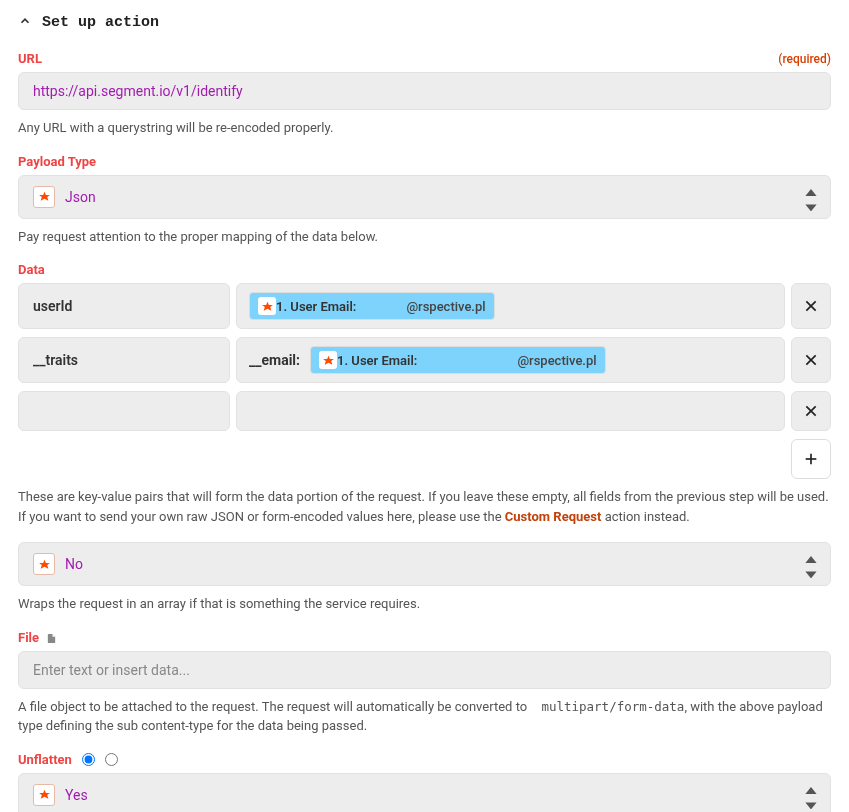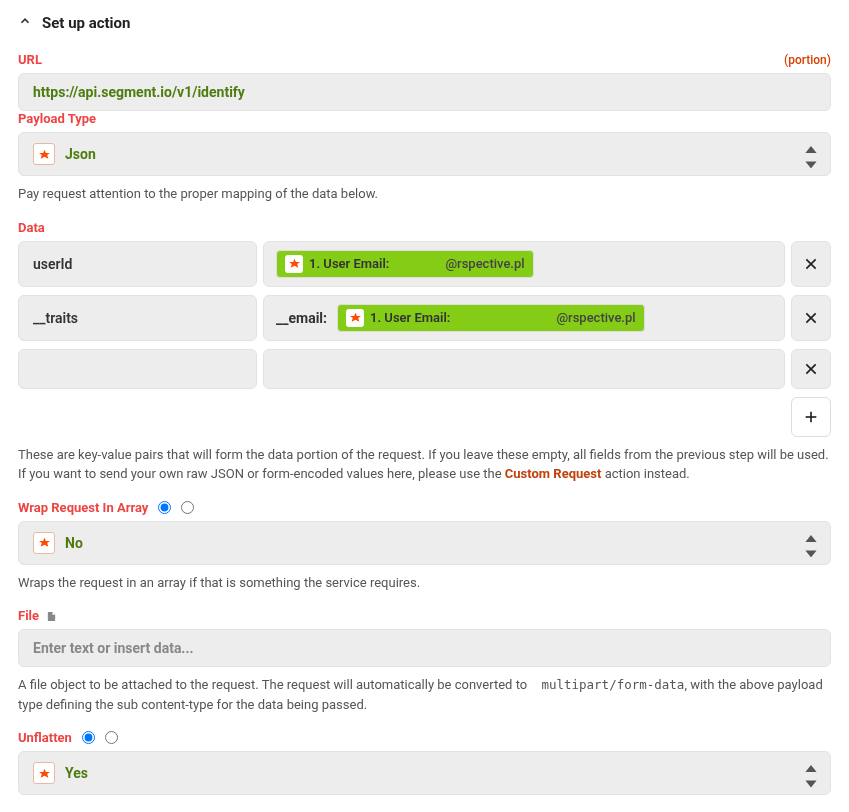--- a/index.html
+++ b/index.html
@@ -8,20 +8,21 @@
     background: #fff;
     color: #333;
     font-size: 14px;
     padding: 14px 18px;
     width: 849px;
   }
   .section-header {
     display: flex;
     gap: 10px;
     margin-bottom: 20px;
+    font-family: Liberation Mono, monospace;
   }
   .section-header h2 {
     font-size: 15px;
     font-weight: 700;
     color: #222;
   }
   .chevron {
     width: 14px; height: 14px;
     display: inline-block;
   }
@@ -43,28 +44,28 @@
     color: #d93f00;
     font-weight: 500;
   }
   .text-input, .select-box {
     width: 100%;
     background: #ededed;
     border: 1px solid #e2e2e2;
     border-radius: 6px;
     padding: 10px 14px;
     font-size: 14px;
-    font-weight: 700;
-    color: #4d7c0f;
+    font-weight: 400;
+    color: #a21caf;
     display: flex;
     align-items: center;
     gap: 10px;
     min-height: 38px;
   }
-  .text-input.placeholder { color: #888; font-weight: 700; }
+  .text-input.placeholder { color: #888; font-weight: 400; }
   .select-box { position: relative; }
   .select-caret {
     position: absolute;
     right: 12px;
     top: 50%;
     transform: translateY(-50%);
     width: 14px; height: 16px;
   }
   .help {
     font-size: 13px;
@@ -91,21 +92,21 @@
     flex-shrink: 0;
   }
   .icon-box svg { width: 13px; height: 13px; }
   .data-grid { display: flex; flex-direction: column; gap: 8px; }
   .data-row {
     display: flex;
     gap: 6px;
     align-items: stretch;
   }
   .key-cell {
-    width: 239px;
+    width: 212px;
     background: #ededed;
     border: 1px solid #e2e2e2;
     border-radius: 6px;
     padding: 10px 14px;
     font-size: 14px;
     font-weight: 600;
     color: #333;
     display: flex;
     align-items: center;
   }
@@ -118,22 +119,21 @@
     font-size: 14px;
     color: #333;
     display: flex;
     align-items: center;
     gap: 6px;
     min-height: 40px;
   }
   .token {
     display: inline-flex;
     align-items: center;
-    gap: 6px;
-    background: #84cc16;
+    background: #7dd3fc;
     border: 1px solid #ddd;
     border-radius: 4px;
     padding: 4px 8px;
     font-size: 13px;
     color: #333;
   }
   .token .tok-text { font-weight: 600; }
   .token .tok-suffix { color: #444; font-weight: 500; margin-left: 50px; }
   .token-wide .tok-suffix { margin-left: 100px; }
   .prefix-text { font-weight: 700; margin-right: 4px; }
@@ -188,25 +188,26 @@
         <polyline points="6 15 12 9 18 15"></polyline>
       </svg>
   </span>
   <h2>Set up action</h2>
 </div>
 
 <div style="padding-left:0;">
 
   <div class="field-row">
     <span class="field-label">URL</span>
-    <span class="req">(portion)</span>
+    <span class="req">(required)</span>
   </div>
   <div class="text-input">
     <span>https://api.segment.io/v1/identify</span>
   </div>
+  <div class="help">Any URL with a querystring will be re-encoded properly.</div>
 
   <div class="field-label" style="margin-bottom:6px;">Payload Type</div>
   <div class="select-box">
     <span class="icon-box">
       <svg viewBox="0 0 24 24">
           <path fill="#ff4a00" d="M12 3l2.5 6H22l-5 4 2 7-7-4-7 4 2-7-5-4h7.5z"></path>
         </svg>
     </span>
     <span>Json</span>
     <span class="select-caret">
@@ -288,25 +289,20 @@
           <line x1="12" y1="4" x2="12" y2="20"></line>
           <line x1="4" y1="12" x2="20" y2="12"></line>
         </svg>
     </div>
   </div>
 
   <div class="help">
     <span>These are key-value pairs that will form the data portion of the request. If you leave these empty, all fields from the previous step will be used. If you want to send your own raw JSON or form-encoded values here, please use the </span><strong>Custom Request</strong><span> action instead.</span>
   </div>
 
-  <div class="label-with-opts">
-    <span class="field-label">Wrap Request In Array</span>
-    <input type="radio" class="radio" checked="" style="">
-    <input type="radio" class="radio" style="">
-  </div>
   <div class="select-box">
     <span class="icon-box">
       <svg viewBox="0 0 24 24">
           <path fill="#ff4a00" d="M12 3l2.5 6H22l-5 4 2 7-7-4-7 4 2-7-5-4h7.5z"></path>
         </svg>
     </span>
     <span>No</span>
     <span class="select-caret">
       <svg viewBox="0 0 10 16">
           <path fill="#555" d="M5 0L9 5H1zM5 16l4-5H1z"></path>

